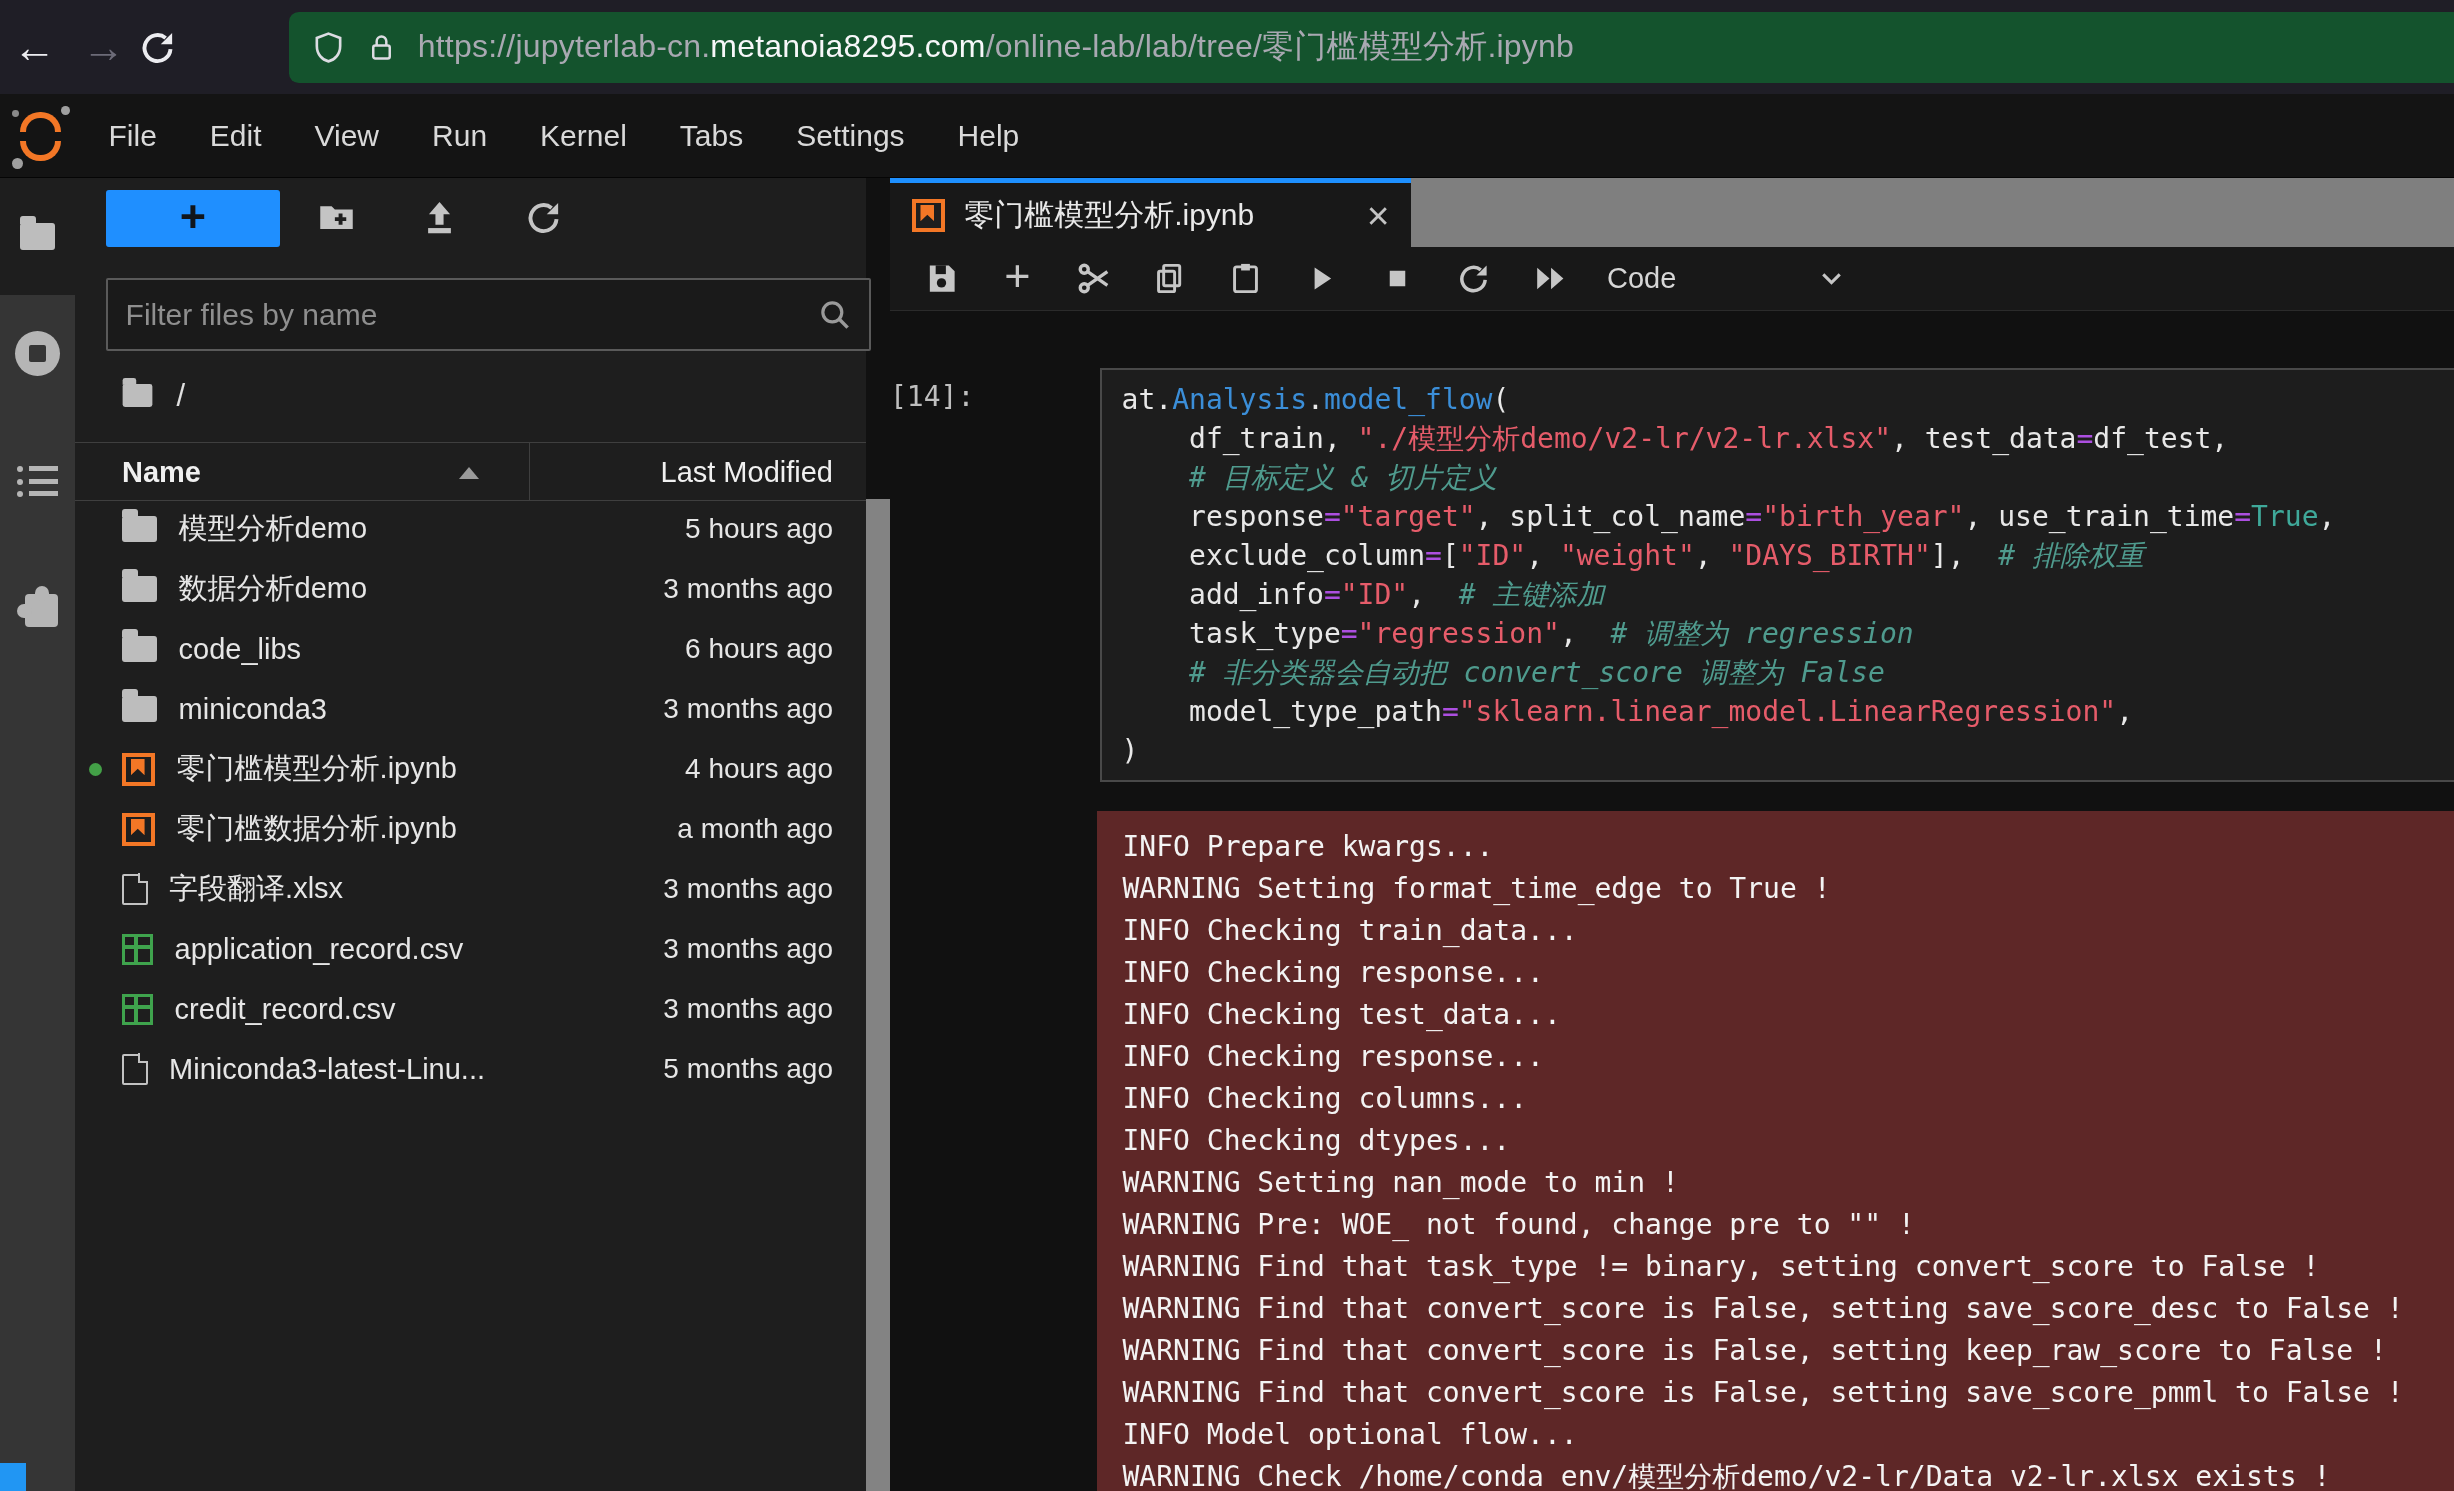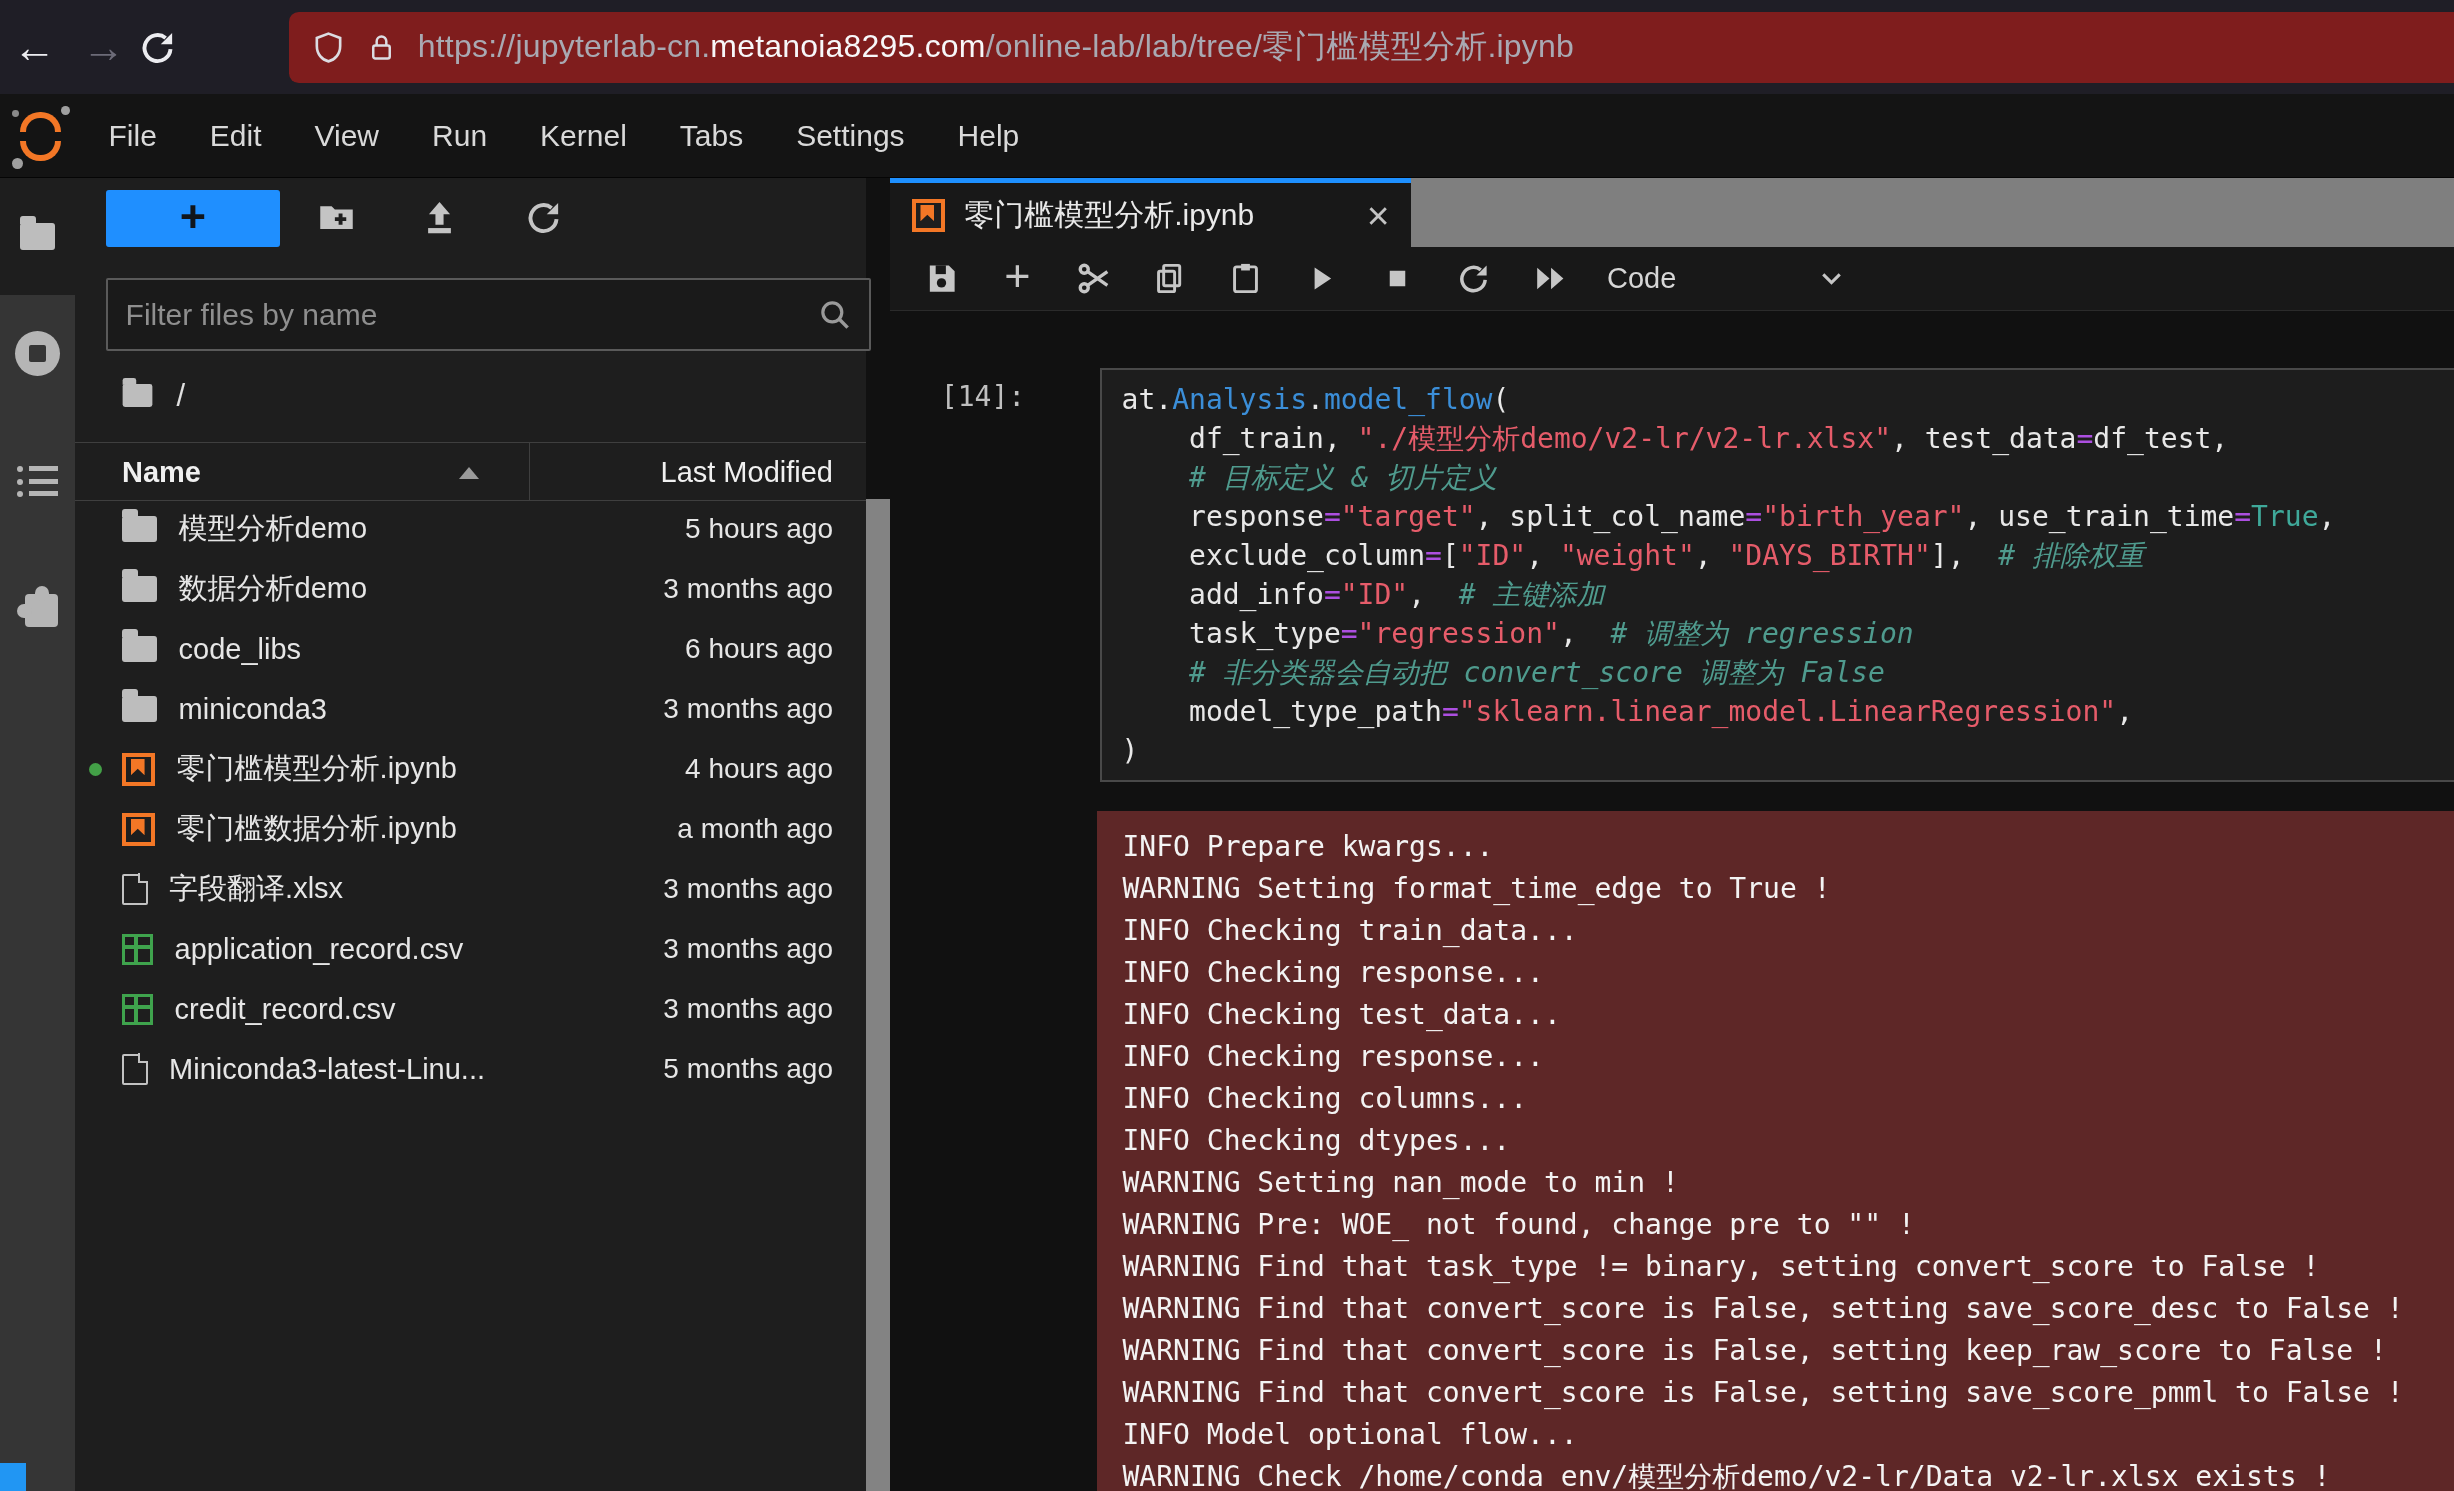--- a/index.html
+++ b/index.html
@@ -5,21 +5,21 @@
   html,body{margin:0;padding:0;}
   body{width:2454px;height:1492px;position:relative;overflow:hidden;background:#111;
        font-family:"Liberation Sans",sans-serif;-webkit-font-smoothing:antialiased;}
 
   
   #browser-bar{position:absolute;left:0;top:0;width:2454px;height:94px;background:#1f1e26;
                display:flex;align-items:center;}
   .nav-btn{width:69px;text-align:center;font-size:43px;color:#ececf0;line-height:94px;cursor:default;}
   .nav-btn.disabled{color:#6c6b78;}
   #browser-refresh svg{vertical-align:middle;}
-  #url-field{position:absolute;left:289px;top:11.8px;right:0;height:71px;background:#7f1d1d;
+  #url-field{position:absolute;left:289px;top:11.8px;right:0;height:71px;background:#14532d;
              border-radius:9.8px 0 0 9.8px;display:flex;align-items:center;padding-left:21.6px;gap:19.6px;}
   #url-text{font-size:32px;color:#a9a9b2;white-space:nowrap;letter-spacing:0.2px;}
   #url-text .domain{color:#f7f7f9;}
 
   
   #menu-bar{position:absolute;left:0;top:94px;width:2454px;height:83px;background:#141414;
             border-bottom:1px solid #050505;display:flex;align-items:center;}
   #jupyter-logo{position:relative;width:82px;height:78px;}
   .arc{position:absolute;left:19.6px;width:41px;height:19.6px;border:6.9px solid #f37726;box-sizing:border-box;}
   .arc-top{top:15.7px;border-radius:41px 41px 0 0;border-bottom:none;}
@@ -94,21 +94,21 @@
   #tab-title{flex:1;font-size:30px;color:#e9e9e9;white-space:nowrap;overflow:hidden;}
   #tab-close{font-size:39px;color:#c3c3c3;line-height:1;}
   #tab-filler{flex:1;background:#7f7f7f;}
   #nb-toolbar{height:63px;background:#181818;border-bottom:1px solid #2b2b2b;display:flex;align-items:center;
               padding-left:33px;gap:39px;}
   .tbtn{width:37px;height:37px;display:flex;align-items:center;justify-content:center;}
   #add-cell-btn{font-size:45px;color:#c6c6c6;line-height:1;margin-top:-5.9px;}
   #celltype-label{font-size:29px;color:#d6d6d6;}
   #celltype-caret{margin-left:98px;}
 
-  #cell-prompt{position:absolute;left:0;top:202px;width:186px;text-align:center;
+  #cell-prompt{position:absolute;left:0;top:202px;width:186px;text-align:left;
                font-family:"DejaVu Sans Mono",monospace;font-size:28px;color:#bfbfbf;}
   #code-cell{position:absolute;left:210px;top:190px;right:-3.9px;background:#1d1d1d;border:2px solid #494949;
              padding:9.8px 19.6px;box-sizing:border-box;}
   .code-line{font-family:"DejaVu Sans Mono",monospace;font-size:28px;line-height:39px;white-space:pre;}
   .tok-w{color:#e8e8e8;} .tok-b{color:#3b8ed8;} .tok-s{color:#e65c6a;}
   .tok-c{color:#4f9b8e;font-style:italic;} .tok-o{color:#ac4fe0;} .tok-k{color:#3fa99a;}
 
   #output-area{position:absolute;left:207px;top:633px;right:0;bottom:0;background:#5e2727;
                padding:14.7px 25.5px;box-sizing:border-box;overflow:hidden;}
   .out-line{font-family:"DejaVu Sans Mono",monospace;font-size:28px;line-height:42px;color:#f3f3f3;white-space:pre;}

